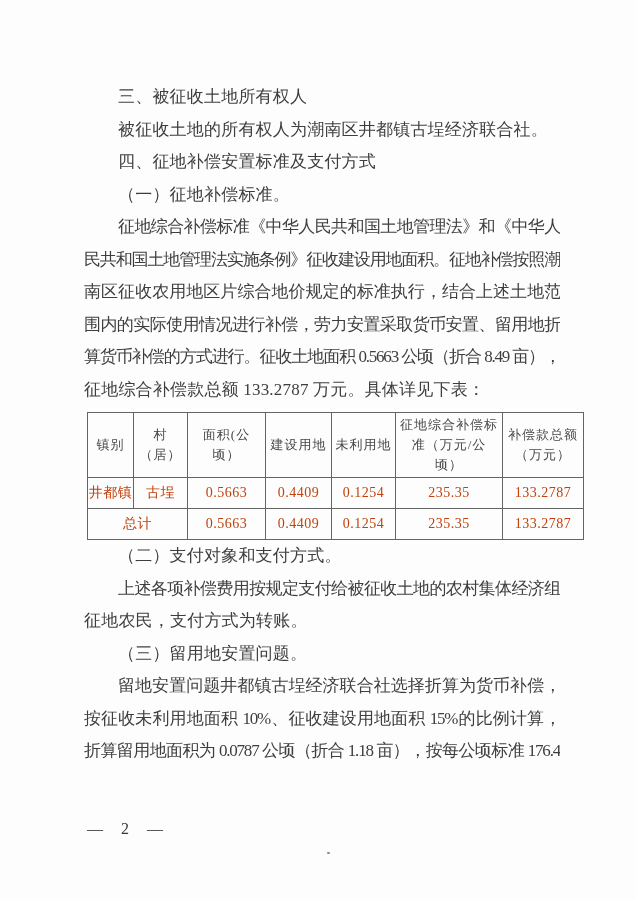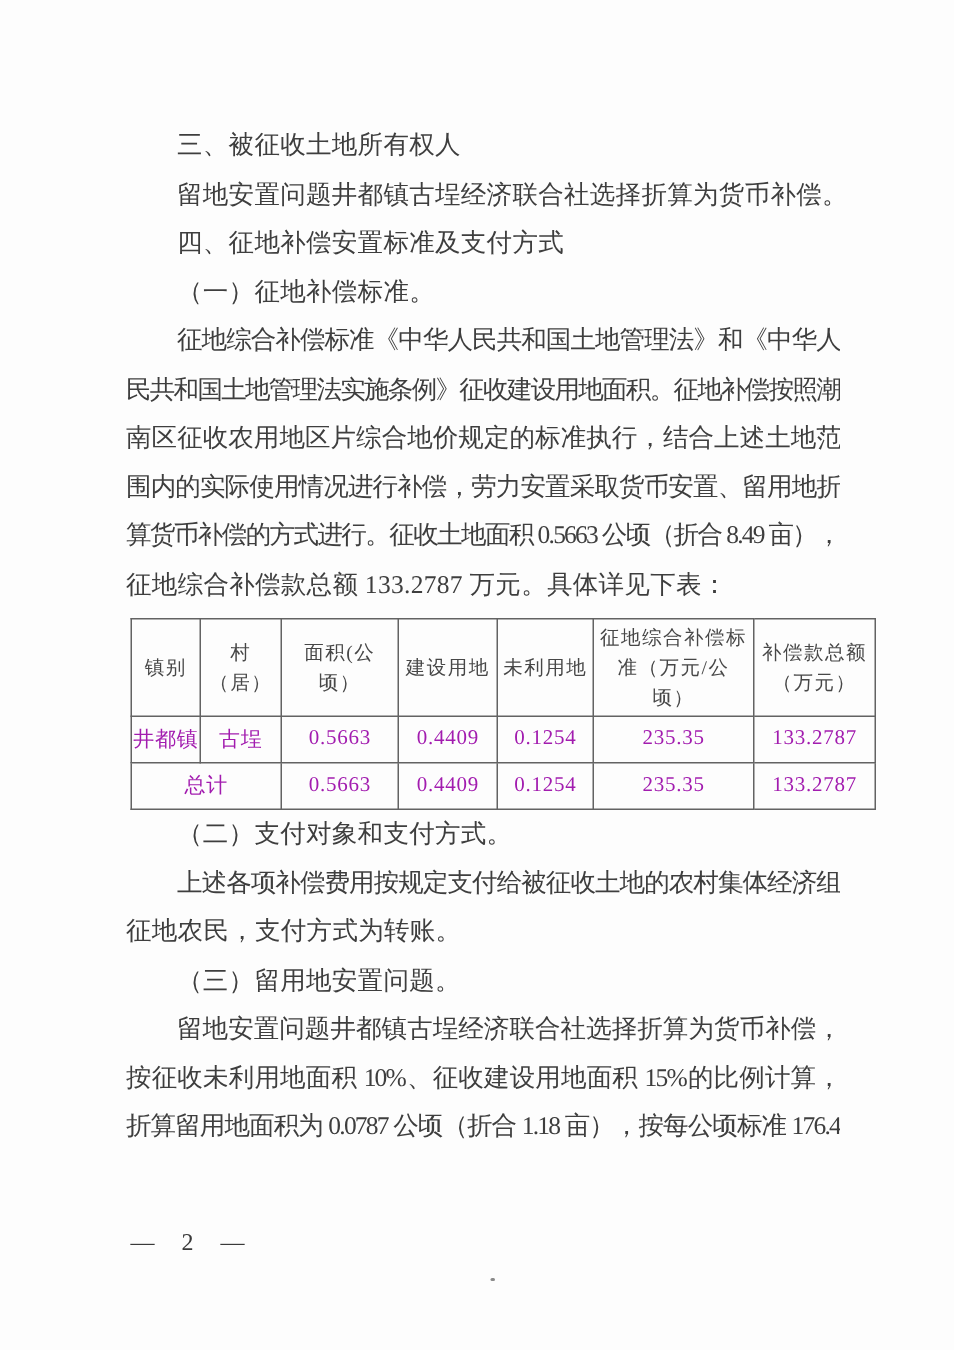--- a/index.html
+++ b/index.html
@@ -51,21 +51,21 @@
     font-size: 13px;
     line-height: 20px;
     letter-spacing: 1px;
     padding: 2px;
     color: #474747;
   }
   table.comp td {
     height: 31px;
     font-size: 14px;
     letter-spacing: 0.5px;
-    color: #a21caf;
+    color: #c2410c;
   }
   .page-number {
     position: absolute;
     left: 87px; top: 820px;
     font-size: 16px;
     letter-spacing: 1px;
     word-spacing: 12px;
     color: #3a3a3a;
   }
   .speck {
@@ -78,21 +78,21 @@
 </style>
 </head>
 <body>
 
 <div class="page">
   <div class="content">
 
     <div class="line indent">三、被征收土地所有权人</div>
 
     <div>
-      <div class="line indent">留地安置问题井都镇古埕经济联合社选择折算为货币补偿。</div>
+      <div class="line indent">被征收土地的所有权人为潮南区井都镇古埕经济联合社。</div>
     </div>
 
     <div class="line indent">四、征地补偿安置标准及支付方式</div>
 
     <div class="line indent">（一）征地补偿标准。</div>
 
     <div>
       <div class="line indent full">征地综合补偿标准《中华人民共和国土地管理法》和《中华人</div>
       <div class="line full">民共和国土地管理法实施条例》征收建设用地面积。征地补偿按照潮</div>
       <div class="line full">南区征收农用地区片综合地价规定的标准执行，结合上述土地范</div>

